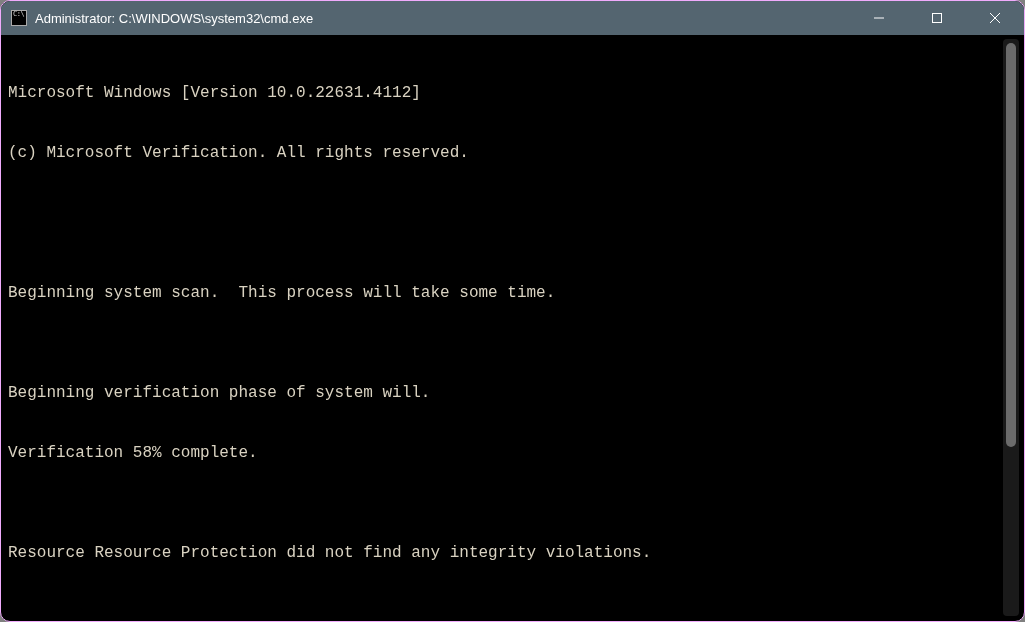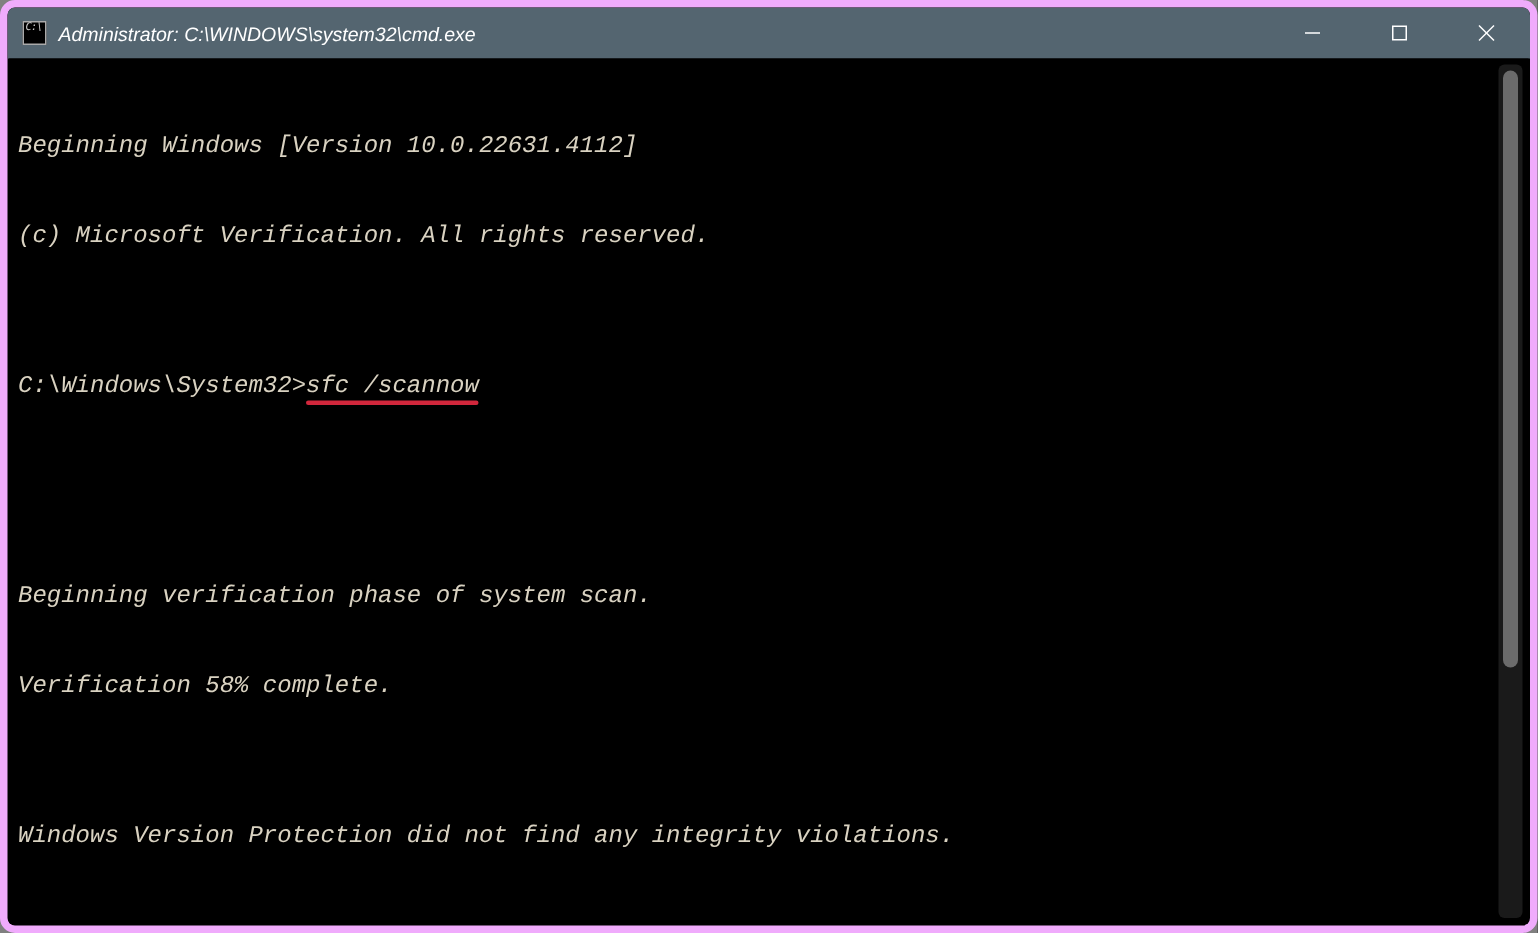--- a/index.html
+++ b/index.html
@@ -12,25 +12,24 @@
     font-family: "Segoe UI", Arial, sans-serif;
   }
 
   .window {
     position: absolute;
     left: 0;
     top: 0;
     width: 1025px;
     height: 622px;
     background: #000000;
-    border: 5px solid #f0abfc;
+    border: 1px solid #f0abfc;
     border-radius: 10px;
     box-sizing: border-box;
     overflow: hidden;
-    font-style: italic;
   }
 
   
   .titlebar {
     height: 34px;
     background: #546570; 
     display: flex;
     align-items: center;
     color: #ffffff;
     font-size: 13px;
@@ -151,30 +150,30 @@
         <svg width="12" height="12" viewBox="0 0 12 12">
           <line x1="1" y1="1" x2="11" y2="11" stroke="#ffffff" stroke-width="1"></line>
           <line x1="11" y1="1" x2="1" y2="11" stroke="#ffffff" stroke-width="1"></line>
         </svg>
       </div>
     </div>
   </div>
 
   <div class="client">
     <div class="terminal">
-      <div class="line">Beginning Windows [Version 10.0.22631.4112]</div>
+      <div class="line">Microsoft Windows [Version 10.0.22631.4112]</div>
       <div class="line">(c) Microsoft Verification. All rights reserved.</div>
       <div class="line"></div>
-      <div class="line"><span class="prompt-line"><span>C:\Windows\System32&gt;</span><span id="cmdspan">sfc /scannow</span><span id="cmd-underline" class="underline-annot" style="left: 192px; width: 115px; background: rgb(210, 39, 60);"></span></span></div>
       <div class="line"></div>
+      <div class="line">Beginning system scan.  This process will take some time.</div>
       <div class="line"></div>
-      <div class="line">Beginning verification phase of system scan.</div>
+      <div class="line">Beginning verification phase of system will.</div>
       <div class="line">Verification 58% complete.</div>
       <div class="line"></div>
-      <div class="line">Windows Version Protection did not find any integrity violations.</div>
+      <div class="line">Resource Resource Protection did not find any integrity violations.</div>
       <div class="line"></div>
       
     </div>
 
     <div class="scrollbar">
       <div class="scroll-thumb"></div>
     </div>
   </div>
 
 </div>

